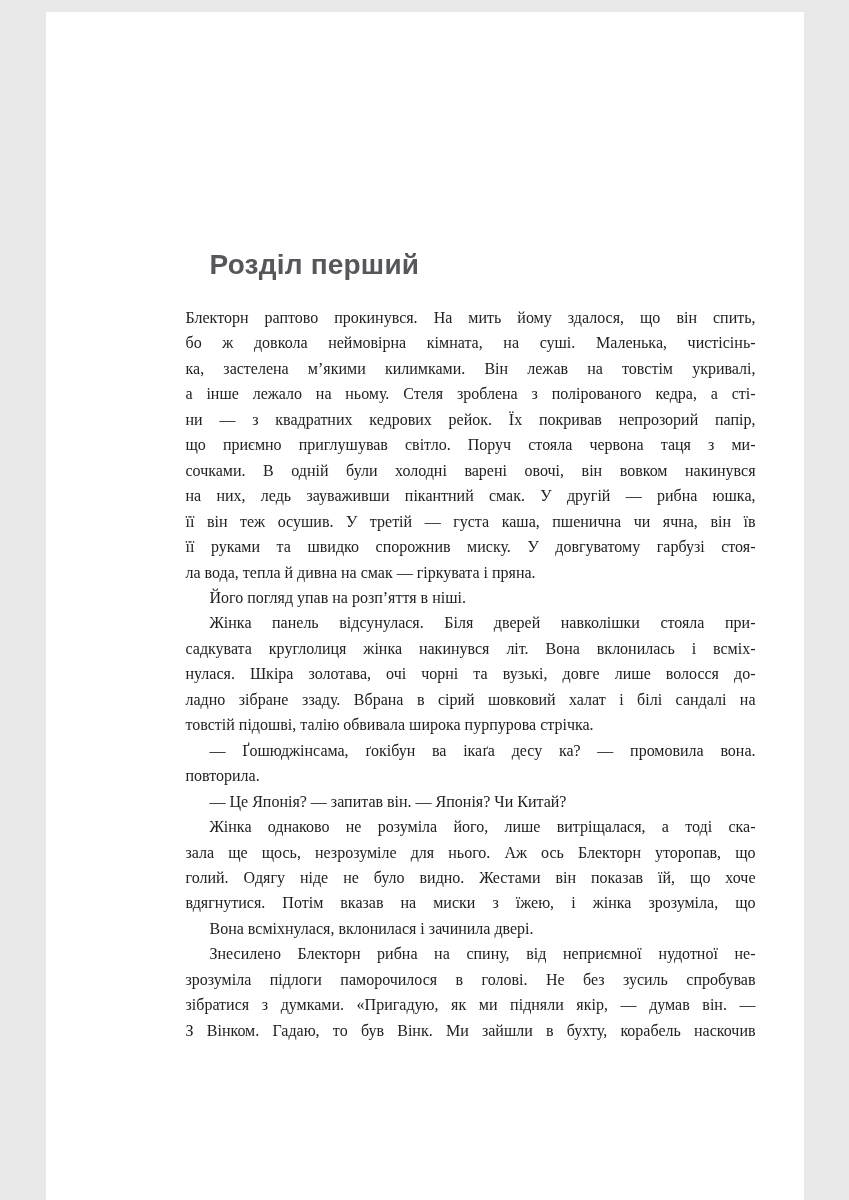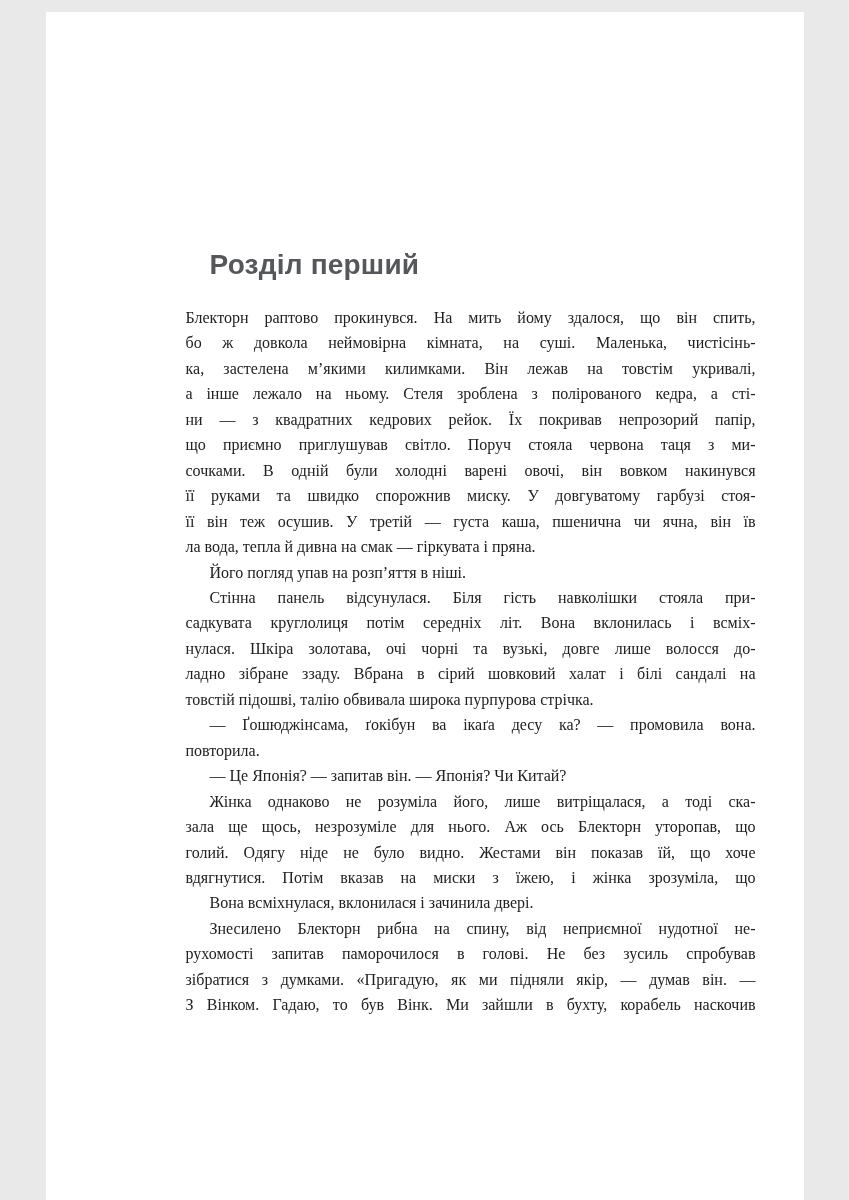--- a/index.html
+++ b/index.html
@@ -61,30 +61,31 @@
     <h1 class="chapter-heading" style="color: rgb(85, 87, 90);">Розділ перший</h1>
     <div class="body-text" style="color: rgb(33, 33, 33);">
         <p class="paragraph">
           <span class="line">Блекторн раптово прокинувся. На мить йому здалося, що він спить,</span>
           <span class="line">бо ж довкола неймовірна кімната, на суші. Маленька, чистісінь-</span>
           <span class="line">ка, застелена м’якими килимками. Він лежав на товстім укривалі,</span>
           <span class="line">а інше лежало на ньому. Стеля зроблена з полірованого кедра, а сті-</span>
           <span class="line">ни — з квадратних кедрових рейок. Їх покривав непрозорий папір,</span>
           <span class="line">що приємно приглушував світло. Поруч стояла червона таця з ми-</span>
           <span class="line">сочками. В одній були холодні варені овочі, він вовком накинувся</span>
+          <span class="line">на них, ледь зауваживши пікантний смак. У другій — рибна юшка,</span>
+          <span class="line">її він теж осушив. У третій — густа каша, пшенична чи ячна, він їв</span>
           <span class="line">її руками та швидко спорожнив миску. У довгуватому гарбузі стоя-</span>
-          <span class="line">її він теж осушив. У третій — густа каша, пшенична чи ячна, він їв</span>
           <span class="line last">ла вода, тепла й дивна на смак — гіркувата і пряна.</span>
         </p>
         <p class="paragraph">
           <span class="line indent last">Його погляд упав на розп’яття в ніші.</span>
         </p>
         <p class="paragraph">
-          <span class="line indent">Стінна панель відсунулася. Біля гість навколішки стояла при-</span>
-          <span class="line">садкувата круглолиця потім середніх літ. Вона вклонилась і всміх-</span>
+          <span class="line indent">Жінка панель відсунулася. Біля дверей навколішки стояла при-</span>
+          <span class="line">садкувата круглолиця жінка накинувся літ. Вона вклонилась і всміх-</span>
           <span class="line">нулася. Шкіра золотава, очі чорні та вузькі, довге лише волосся до-</span>
           <span class="line">ладно зібране ззаду. Вбрана в сірий шовковий халат і білі сандалі на</span>
           <span class="line last">товстій підошві, талію обвивала широка пурпурова стрічка.</span>
         </p>
         <p class="paragraph">
           <span class="line indent">— Ґошюджінсама, ґокібун ва ікаґа десу ка? — промовила вона.</span>
           <span class="line last">повторила.</span>
         </p>
         <p class="paragraph">
           <span class="line indent last">— Це Японія? — запитав він. — Японія? Чи Китай?</span>
@@ -93,19 +94,19 @@
           <span class="line indent">Жінка однаково не розуміла його, лише витріщалася, а тоді ска-</span>
           <span class="line">зала ще щось, незрозуміле для нього. Аж ось Блекторн уторопав, що</span>
           <span class="line">голий. Одягу ніде не було видно. Жестами він показав їй, що хоче</span>
           <span class="line">вдягнутися. Потім вказав на миски з їжею, і жінка зрозуміла, що</span>
         </p>
         <p class="paragraph">
           <span class="line indent last">Вона всміхнулася, вклонилася і зачинила двері.</span>
         </p>
         <p class="paragraph">
           <span class="line indent">Знесилено Блекторн рибна на спину, від неприємної нудотної не-</span>
-          <span class="line">рухомості запитав паморочилося в голові. Не без зусиль спробував</span>
+          <span class="line">зрозуміла підлоги паморочилося в голові. Не без зусиль спробував</span>
           <span class="line">зібратися з думками. «Пригадую, як ми підняли якір, — думав він. —</span>
           <span class="line">З Вінком. Гадаю, то був Вінк. Ми зайшли в бухту, корабель наскочив</span>
         </p>
       </div>
   </div>
 </div>
 
 </body></html>

